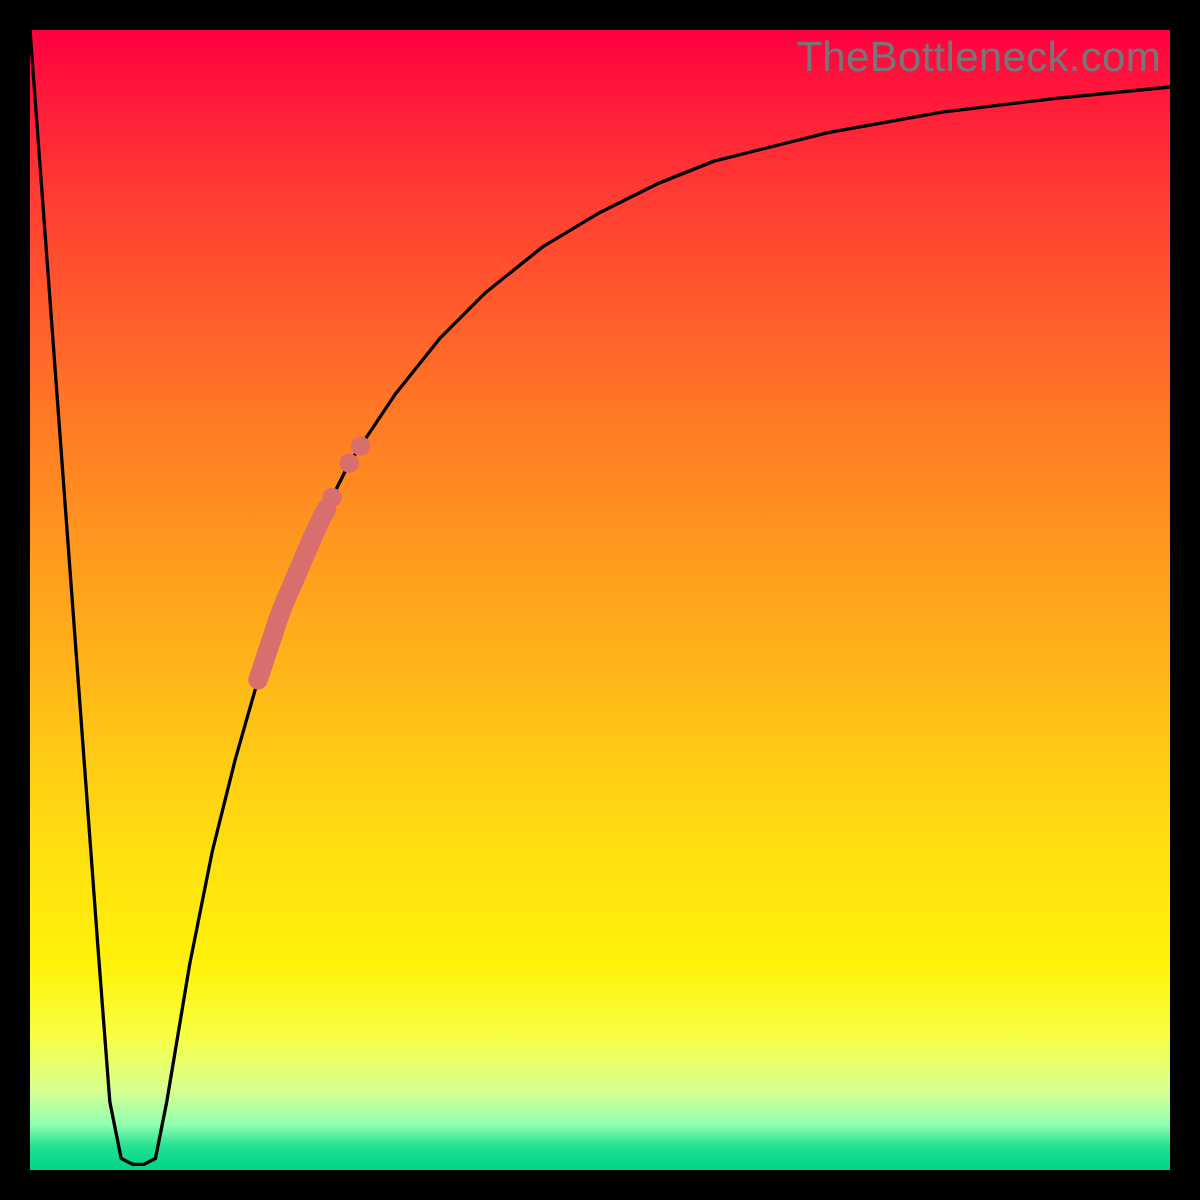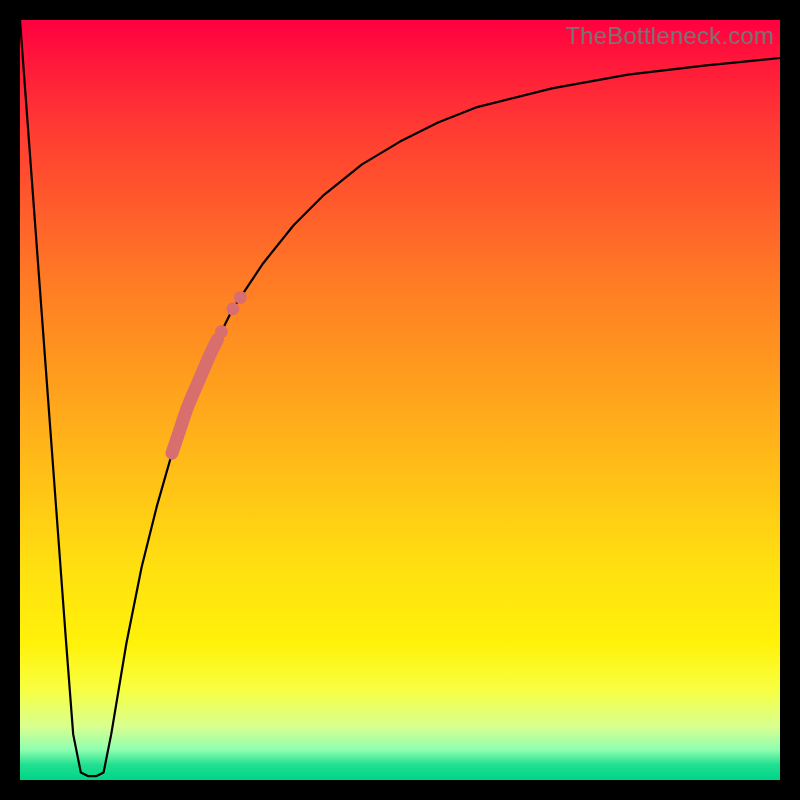--- a/index.html
+++ b/index.html
@@ -38,21 +38,21 @@
       #90ffb0 96%,
       #20e090 98%,
       #00d488 100%
     );
   }
   .watermark {
     position: absolute;
     top: 2px;
     right: 6px;
     color: #777;
-    font-size: 24px;
+    font-size: 28px;
     font-weight: 500;
     letter-spacing: 0.2px;
     user-select: none;
   }
   svg.curve {
     position: absolute;
     inset: 0;
     width: 100%;
     height: 100%;
   }

